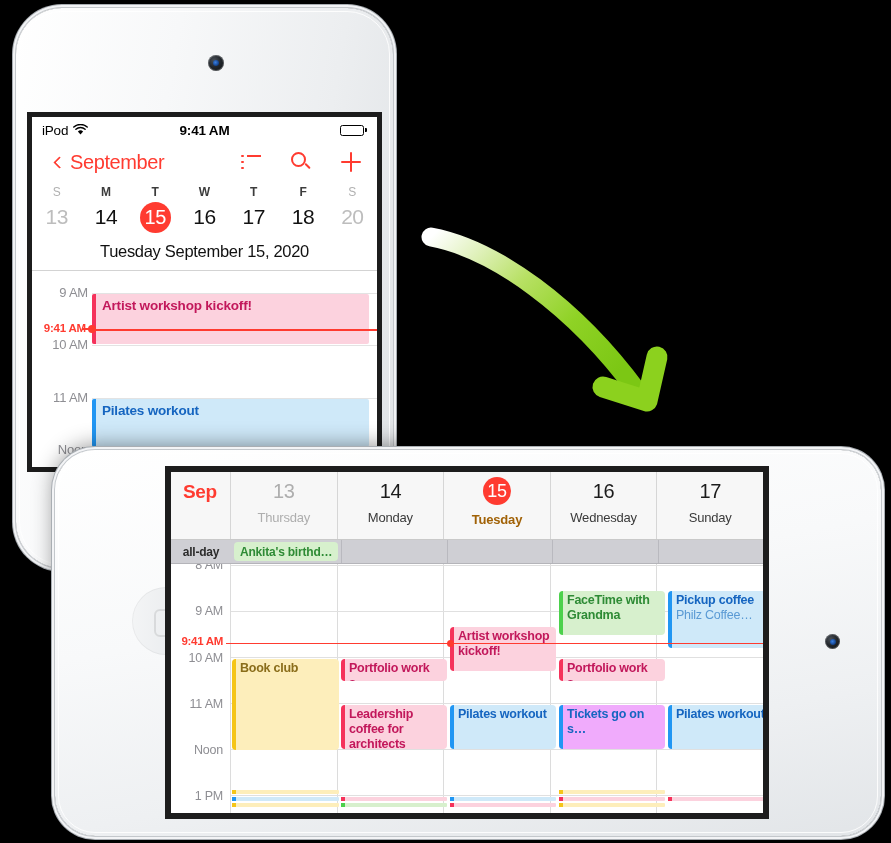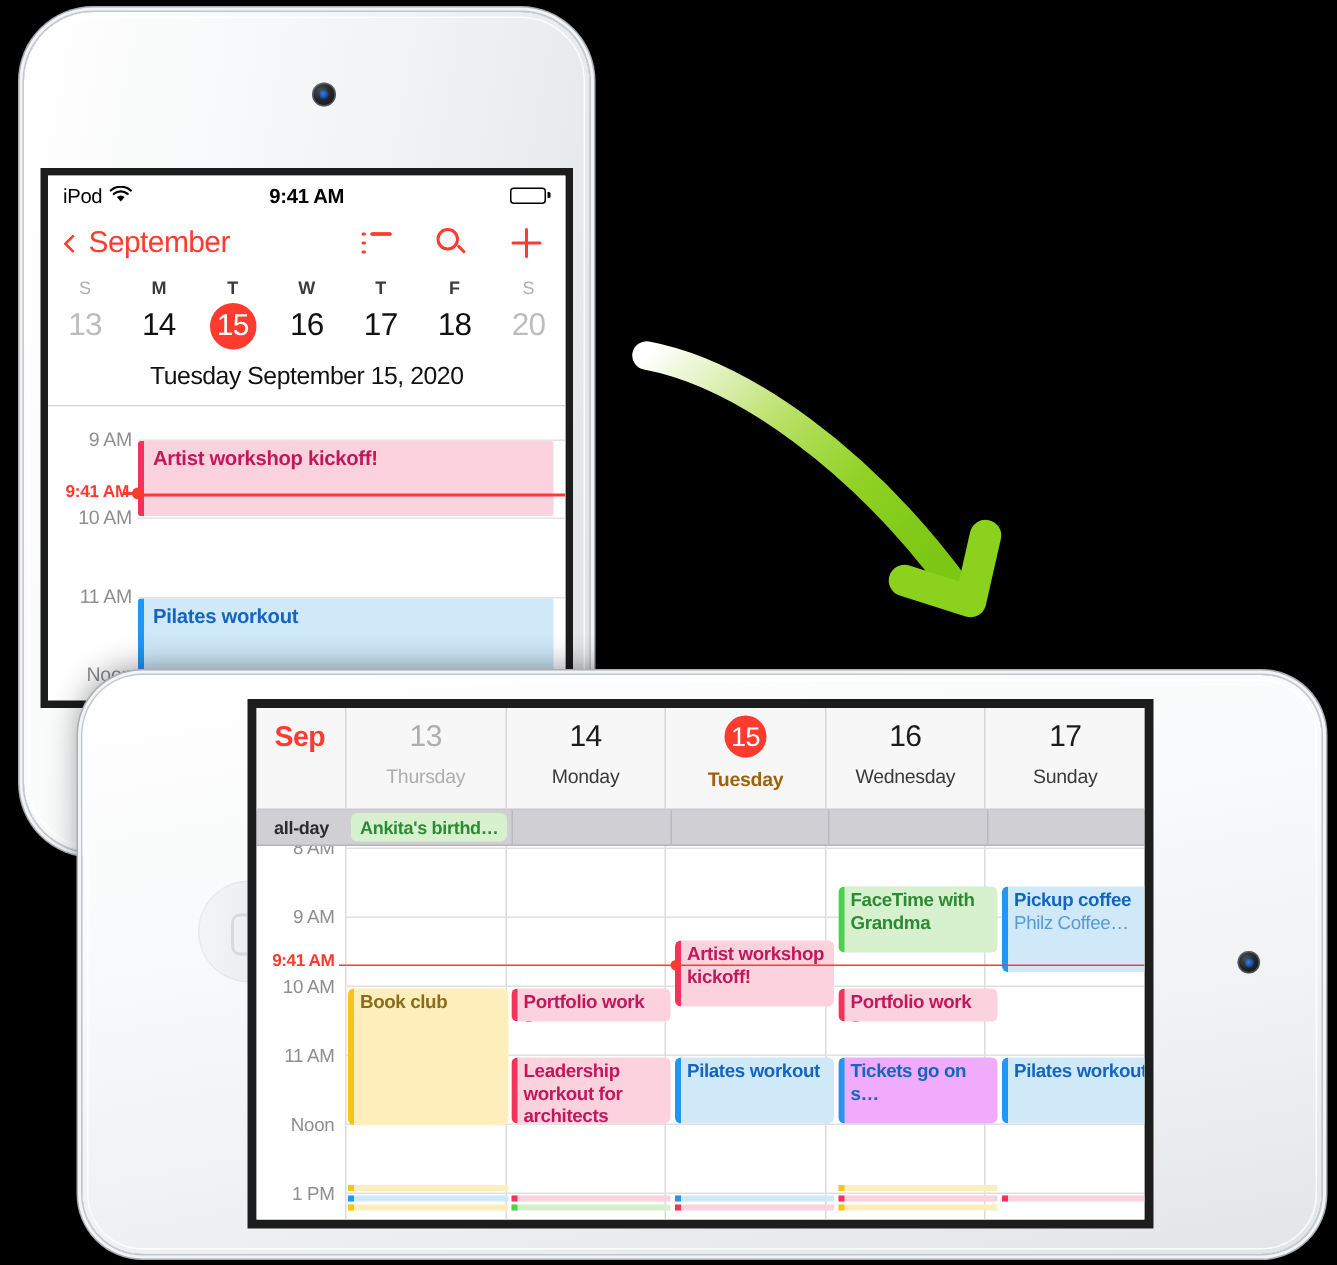--- a/index.html
+++ b/index.html
@@ -59,21 +59,21 @@
     position:absolute; left:0; right:0; text-align:center;
     font-size:13.5px; font-weight:700; letter-spacing:-0.2px;
   }
   #ipod-statusbar .battery{ margin-left:auto; display:flex; align-items:center; }
   .batt-body{ width:24px; height:11px; border:1px solid #000; border-radius:2.5px; padding:1px;}
   .batt-fill{ width:100%; height:100%; background:#000; border-radius:1px;}
   .batt-tip{ width:2px; height:4px; background:#000; border-radius:0 1px 1px 0; margin-left:1px;}
 
   #ipod-navbar{
     height: 38px; display:flex; align-items:center;
-    padding: 0 12px 0 12px; background:#fff;
+    padding: 0 12px 0 23px; background:#fff;
   }
   .nav-back{ display:flex; align-items:center; color:#ff3b30; }
   .nav-back .chev{
     width:9px; height:9px; border-left:2.6px solid #ff3b30; border-bottom:2.6px solid #ff3b30;
     transform: rotate(45deg); margin-right:6px; border-radius:1px;
   }
   .nav-title{ font-size:20px; color:#ff3b30; letter-spacing:-0.4px;}
   .nav-icons{ margin-left:auto; display:flex; align-items:center; gap:30px; padding-right:4px;}
   .icon-list{ position:relative; width:20px; height:14px;}
   .icon-list i{ position:absolute; left:6px; width:14px; height:2px; background:#ff3b30; border-radius:1px;}
@@ -449,21 +449,21 @@
         <span class="bar" style="background:#f5c518;"></span>
         <span>Book club</span>
       </div>
 
       <div class="ev" style="left:170px; width:106px; top:95px; height:22px; background:#fcd2de; color:#c2185b;">
         <span class="bar" style="background:#f5325b;"></span>
         <span>Portfolio work s…</span>
       </div>
       <div class="ev" style="left:170px; width:106px; top:141px; height:44px; background:#fcd2de; color:#c2185b;">
         <span class="bar" style="background:#f5325b;"></span>
-        <span>Leadership workout for architects</span>
+        <span>Leadership coffee for architects</span>
       </div>
 
       <div class="ev" style="left:279px; width:106px; top:63px; height:44px; background:#fcd2de; color:#c2185b;">
         <span class="bar" style="background:#f5325b;"></span>
         <span>Artist workshop kickoff!</span>
       </div>
       <div class="ev" style="left:279px; width:106px; top:141px; height:44px; background:#cfe9f9; color:#1565c0;">
         <span class="bar" style="background:#2196f3;"></span>
         <span>Pilates workout</span>
       </div>

